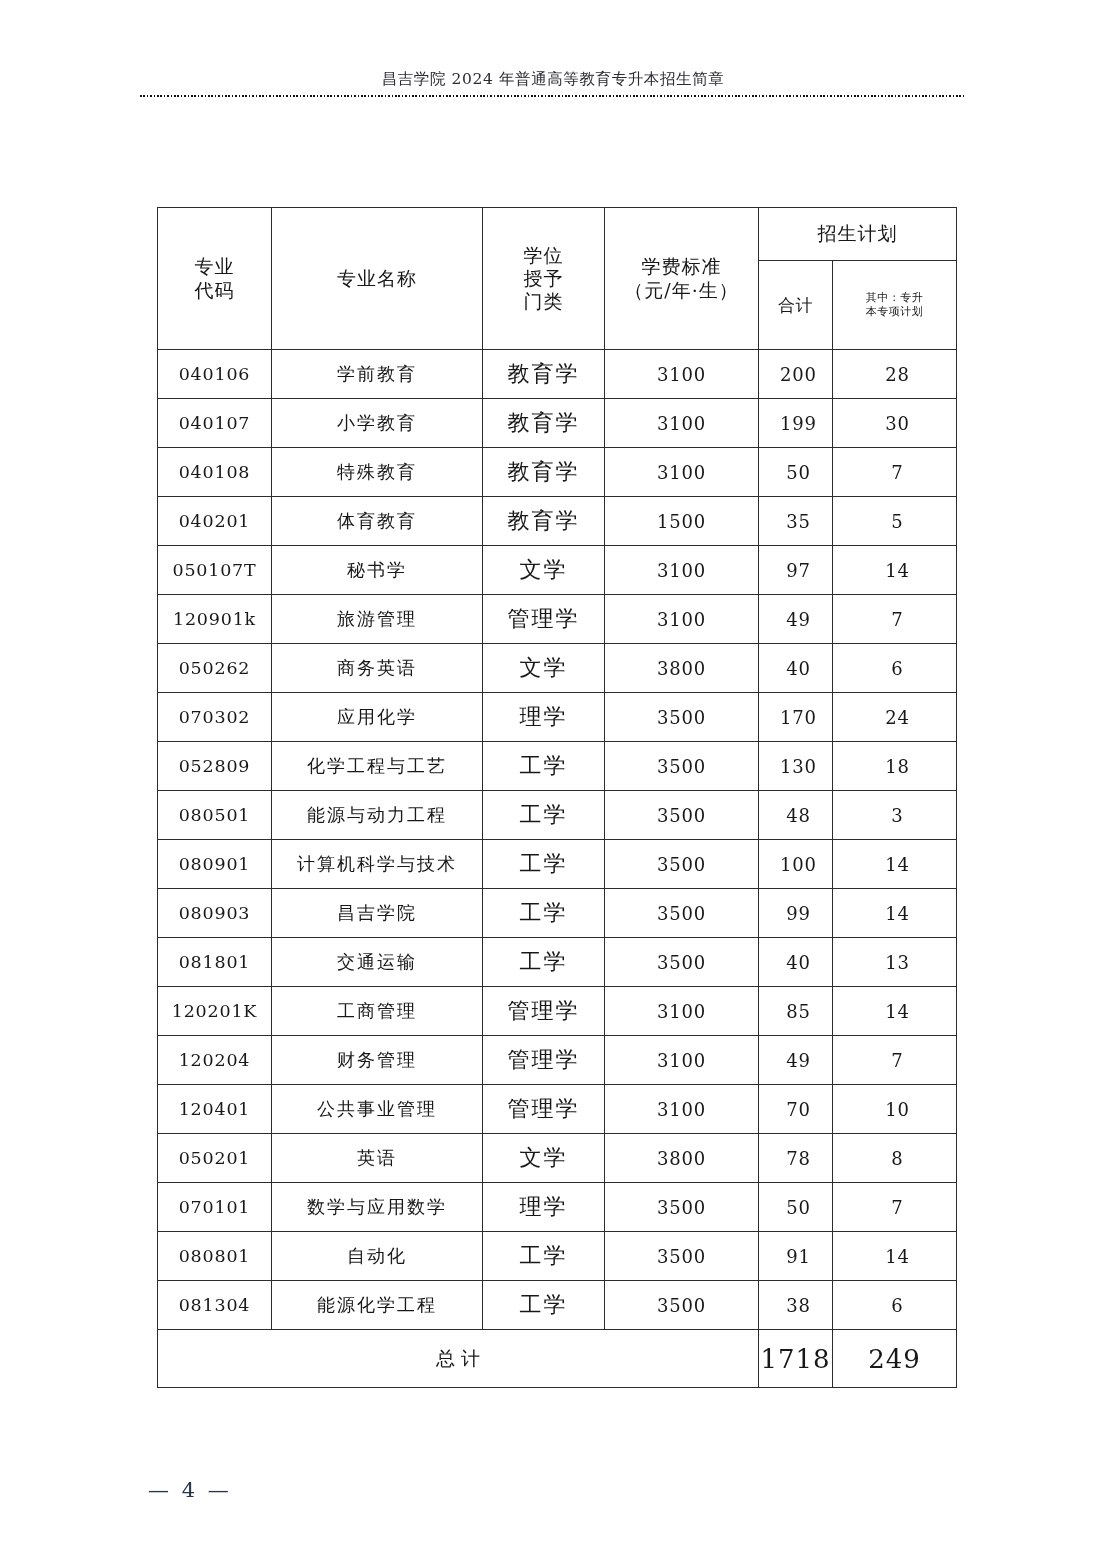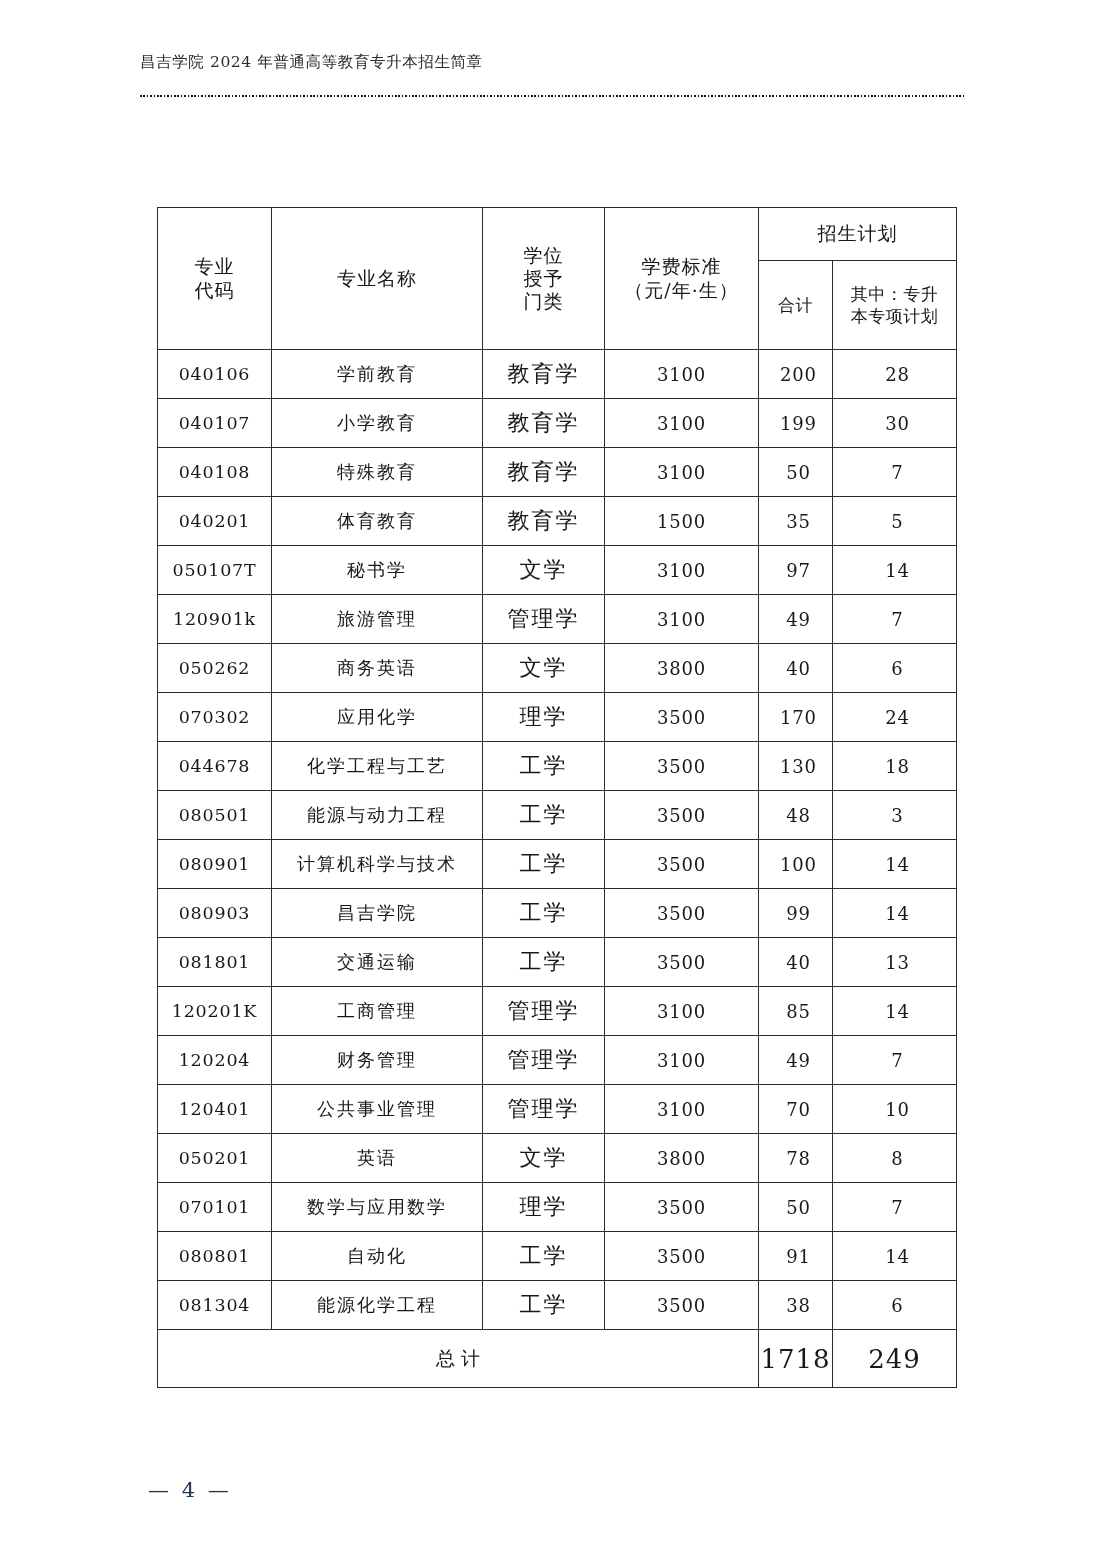--- a/index.html
+++ b/index.html
@@ -19,24 +19,24 @@
   .page {
     position: relative;
     width: 1102px;
     height: 1559px;
     box-sizing: border-box;
   }
 
   
   .running-header {
     position: absolute;
-    top: 52px;
+    top: 69px;
     left: 140px;
     width: 826px;
-    text-align: left;
+    text-align: center;
     font-family: "DejaVu Serif", "Liberation Serif", serif;
     font-size: 15.5px;
     letter-spacing: 0.6px;
     color: #2a2a33;
     white-space: nowrap;
   }
   .header-rule {
     position: absolute;
     top: 95px;
     left: 140px;
@@ -82,21 +82,21 @@
     font-family: "DejaVu Serif", "Liberation Serif", serif;
     font-weight: bold;
     font-size: 19px;
     line-height: 1.22;
     letter-spacing: 1px;
     padding: 4px 2px;
   }
   .hd-tall { height: 136px; }
   .hd-plan { height: 52px; font-size: 19px; }
   .hd-sub  { height: 84px; font-size: 17px; letter-spacing: 0.5px; }
-  .hd-sub.small { font-size: 17px; line-height: 1.3; padding: 2px 2px; }
+  .hd-sub.small { font-size: 11px; line-height: 1.3; padding: 2px 2px; }
 
   
   tbody tr { height: 49px; }
   td.cell {
     font-size: 18px;
     letter-spacing: 0.5px;
     font-family: "DejaVu Serif", "Liberation Serif", serif;
   }
   td.cell.code   { font-size: 17.5px; letter-spacing: 0.8px; }
   td.cell.name   { font-size: 18px; letter-spacing: 2px; }
@@ -232,21 +232,21 @@
           </tr>
           <tr>
             <td class="cell code">070302</td>
             <td class="cell name">应用化学</td>
             <td class="cell degree">理学</td>
             <td class="cell fee">3500</td>
             <td class="cell num">170</td>
             <td class="cell num">24</td>
           </tr>
           <tr>
-            <td class="cell code">044678</td>
+            <td class="cell code">052809</td>
             <td class="cell name">化学工程与工艺</td>
             <td class="cell degree">工学</td>
             <td class="cell fee">3500</td>
             <td class="cell num">130</td>
             <td class="cell num">18</td>
           </tr>
           <tr>
             <td class="cell code">080501</td>
             <td class="cell name">能源与动力工程</td>
             <td class="cell degree">工学</td>

